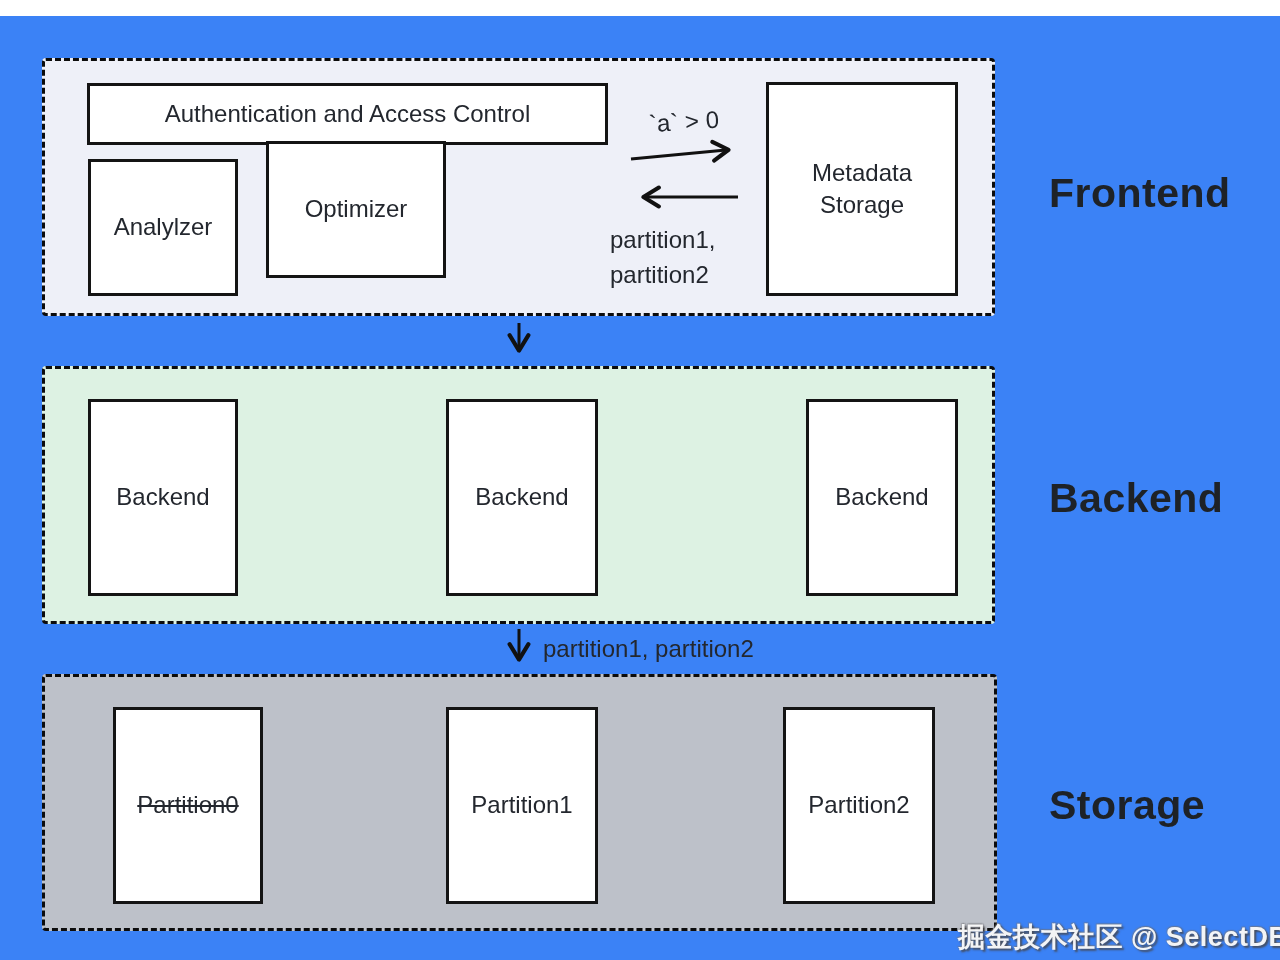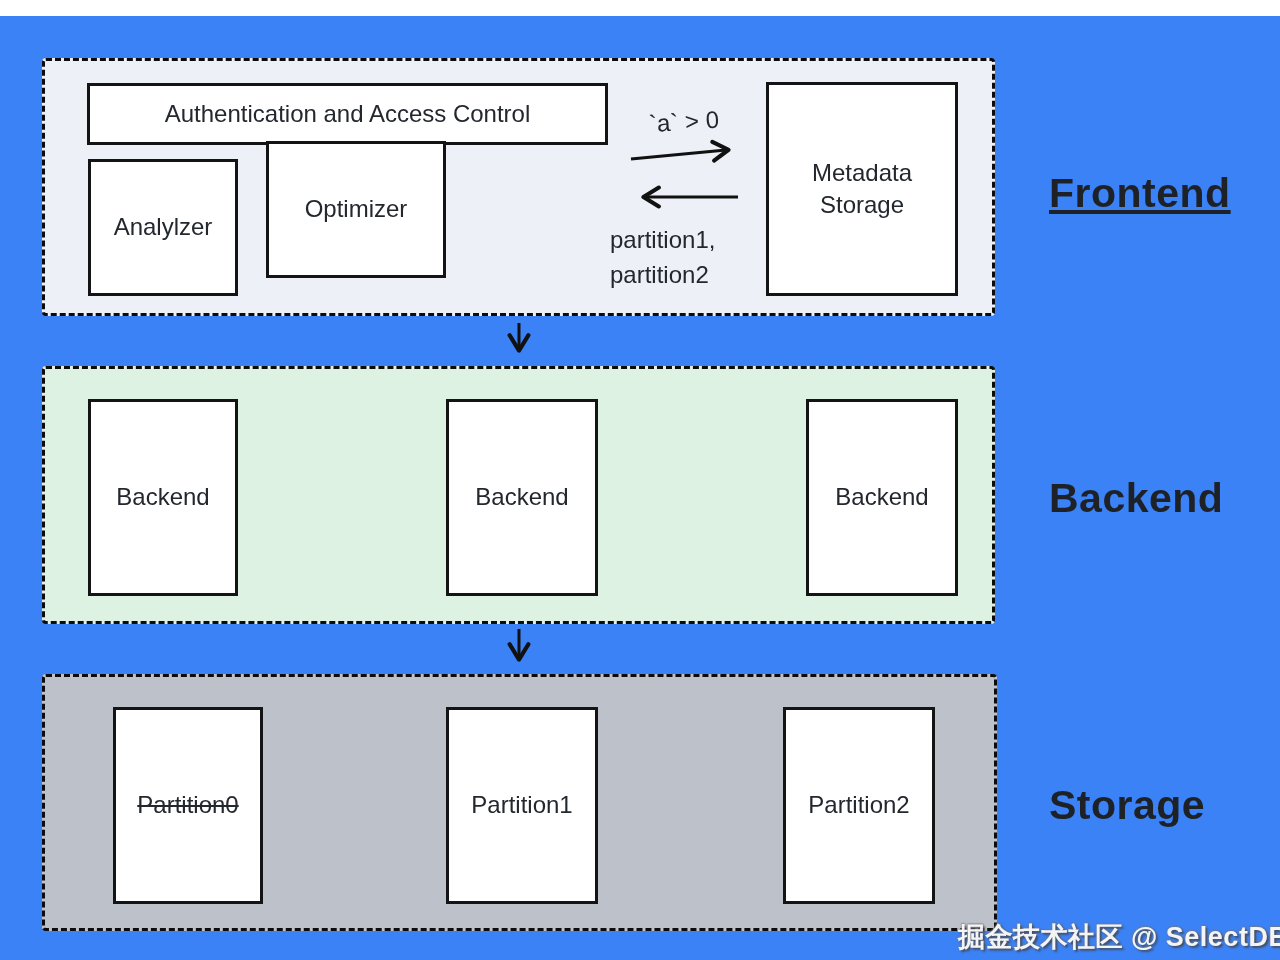--- a/index.html
+++ b/index.html
@@ -47,21 +47,21 @@
   .pt-2 { left: 738px; top: 30px; width: 152px; height: 197px; }
   .pruned .node-label { text-decoration: line-through; text-decoration-thickness: 2px; }
   .section-label {
     position: absolute;
     font-size: 41px;
     font-weight: 700;
     color: #1e2227;
     letter-spacing: 0.5px;
     white-space: nowrap;
   }
-  .lbl-frontend { left: 1049px; top: 154px; text-decoration: underline; }
+  .lbl-frontend { left: 1049px; top: 154px; }
   .lbl-backend  { left: 1049px; top: 459px; }
   .lbl-storage  { left: 1049px; top: 766px; }
   .arrow-label {
     position: absolute;
     font-size: 24px;
     color: #23272e;
     white-space: nowrap;
   }
   .lbl-pushdown { left: 622px; top: 92px; width: 124px; text-align: center; transform: rotate(-4deg); }
   .lbl-partitions-back { left: 610px; top: 206px; width: 142px; text-align: left; line-height: 35px; white-space: normal; }
@@ -129,20 +129,21 @@
 
   <div class="section-label lbl-frontend">Frontend</div>
   <div class="section-label lbl-backend">Backend</div>
   <div class="section-label lbl-storage">Storage</div>
 
   <div class="arrow-label lbl-pushdown">`a` &gt; 0</div>
   <div class="arrow-label lbl-partitions-back">
     <span>partition1,</span><br>
     <span>partition2</span>
   </div>
+  <div class="arrow-label lbl-flow">partition1, partition2</div>
 
   <svg class="arrow-overlay" viewBox="0 0 1280 960" xmlns="http://www.w3.org/2000/svg">
     <defs>
       <marker id="ah" viewBox="0 0 14 14" refX="10" refY="7" markerWidth="8" markerHeight="8" orient="auto-start-reverse">
         <path d="M2.5 1.5 L11.5 7 L2.5 12.5" fill="none" stroke="#111" stroke-width="2.4" stroke-linecap="round" stroke-linejoin="round"></path>
       </marker>
     </defs>
     <line x1="631" y1="143" x2="726" y2="134" stroke="#111" stroke-width="3" marker-end="url(#ah)"></line>
     <line x1="738" y1="181" x2="646" y2="181" stroke="#111" stroke-width="3" marker-end="url(#ah)"></line>
     <line x1="519" y1="307" x2="519" y2="332" stroke="#111" stroke-width="3" marker-end="url(#ah)"></line>

